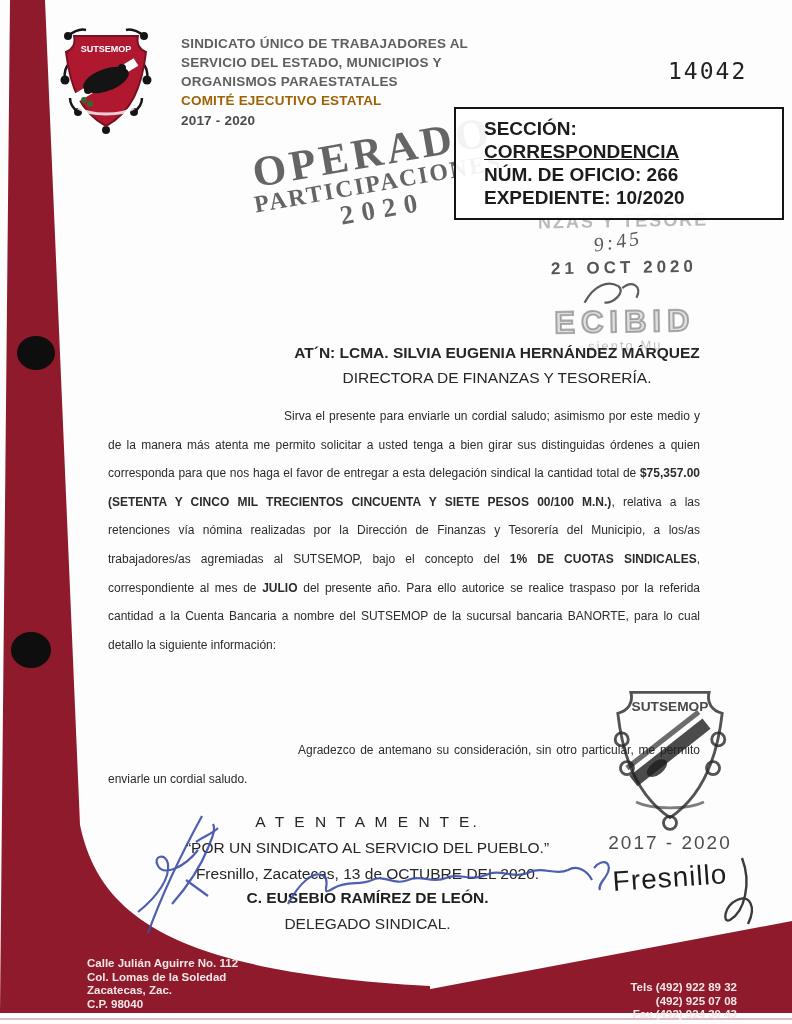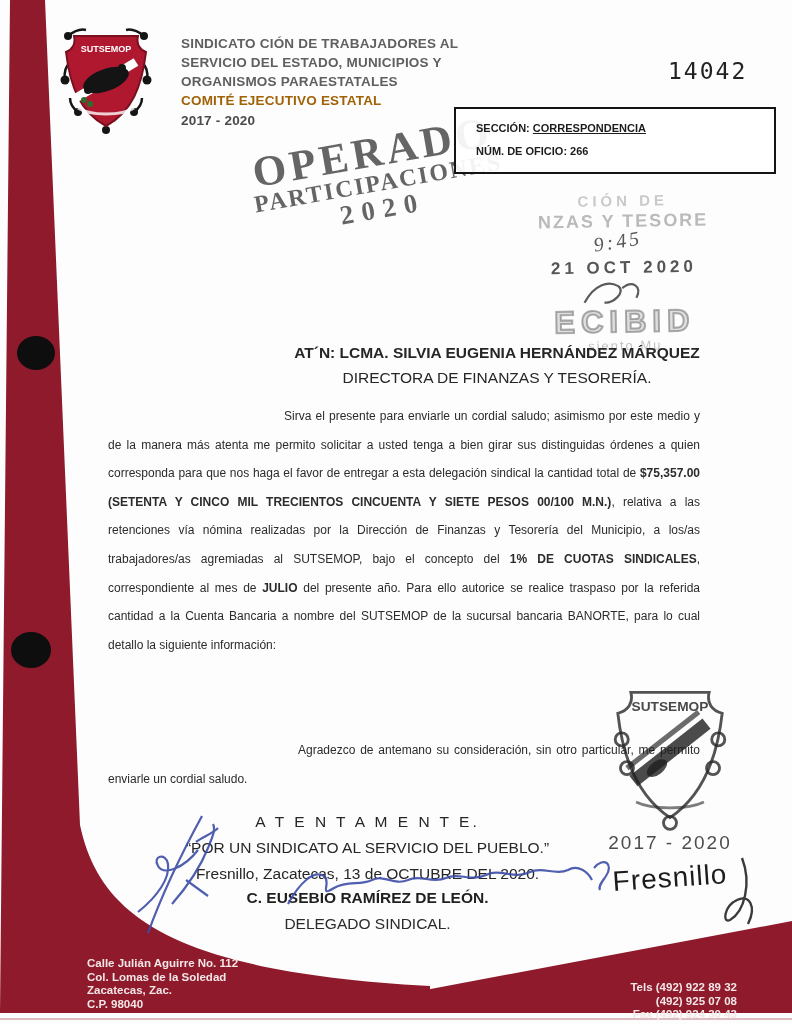--- a/index.html
+++ b/index.html
@@ -15,21 +15,21 @@
   .logo{position:absolute;left:58px;top:24px;z-index:2;}
   .org{position:absolute;left:181px;top:34px;z-index:2;color:#5f5f5f;
        font-size:13.5px;font-weight:700;line-height:19px;letter-spacing:.2px;}
   .org .committee{color:#a16207;}
   .org .period{color:#4a4a4a;margin-top:1px;}
   .folio{position:absolute;left:668px;top:58px;z-index:2;color:#222;
        font-family:"DejaVu Sans Mono",monospace;font-size:23px;letter-spacing:2px;}
 
   .office-box{position:absolute;left:454px;top:107px;width:286px;z-index:3;
        background:rgba(255,255,255,.92);border:2.5px solid #141414;
-       padding:8px 12px 9px 20px;font-size:11px;font-weight:700;color:#1c1c1c;line-height:23px;}
+       padding:8px 12px 9px 28px;font-size:19px;font-weight:700;color:#1c1c1c;line-height:23px;}
   .office-box .u{text-decoration:underline;}
 
   
   .operado{position:absolute;left:232px;top:132px;width:290px;z-index:2;
        transform:rotate(-10deg);color:rgba(62,62,62,.8);text-align:center;
        font-family:"Liberation Serif",serif;font-weight:700;}
   .operado .l1{font-size:43px;letter-spacing:4px;line-height:40px;}
   .operado .l2{font-size:24px;letter-spacing:2px;line-height:26px;margin-top:-2px;}
   .operado .l3{font-size:27px;letter-spacing:8px;line-height:26px;}
 
@@ -127,32 +127,33 @@
         <circle cx="30" cy="66" r="4" fill="#141414"></circle>
         <circle cx="64" cy="44" r="4" fill="#141414"></circle>
         <circle cx="26" cy="76" r="3" fill="#2D6E2D"></circle>
         <circle cx="32" cy="80" r="3" fill="#2D6E2D"></circle>
         <path d="M20 84 C32 92 64 92 76 84" stroke="#ffffff" stroke-width="3" fill="none" opacity=".8"></path>
       </g>
     </svg>
   </div>
 
   <div class="org">
-    <div>SINDICATO CIÓN DE TRABAJADORES AL</div>
+    <div>SINDICATO ÚNICO DE TRABAJADORES AL</div>
     <div>SERVICIO DEL ESTADO, MUNICIPIOS Y</div>
     <div>ORGANISMOS PARAESTATALES</div>
     <div class="committee">COMITÉ EJECUTIVO ESTATAL</div>
     <div class="period">2017 - 2020</div>
   </div>
 
   <div class="folio">14042</div>
 
   <div class="office-box">
     <div><span>SECCIÓN: </span><span class="u">CORRESPONDENCIA</span></div>
     <div><span>NÚM. DE OFICIO: </span><span>266</span></div>
+    <div><span>EXPEDIENTE: </span><span>10/2020</span></div>
   </div>
 
   <div class="operado">
     <div class="l1">OPERADO</div>
     <div class="l2">PARTICIPACIONES</div>
     <div class="l3">2020</div>
   </div>
 
   <div class="received">
     <div class="r1">CIÓN DE</div>

